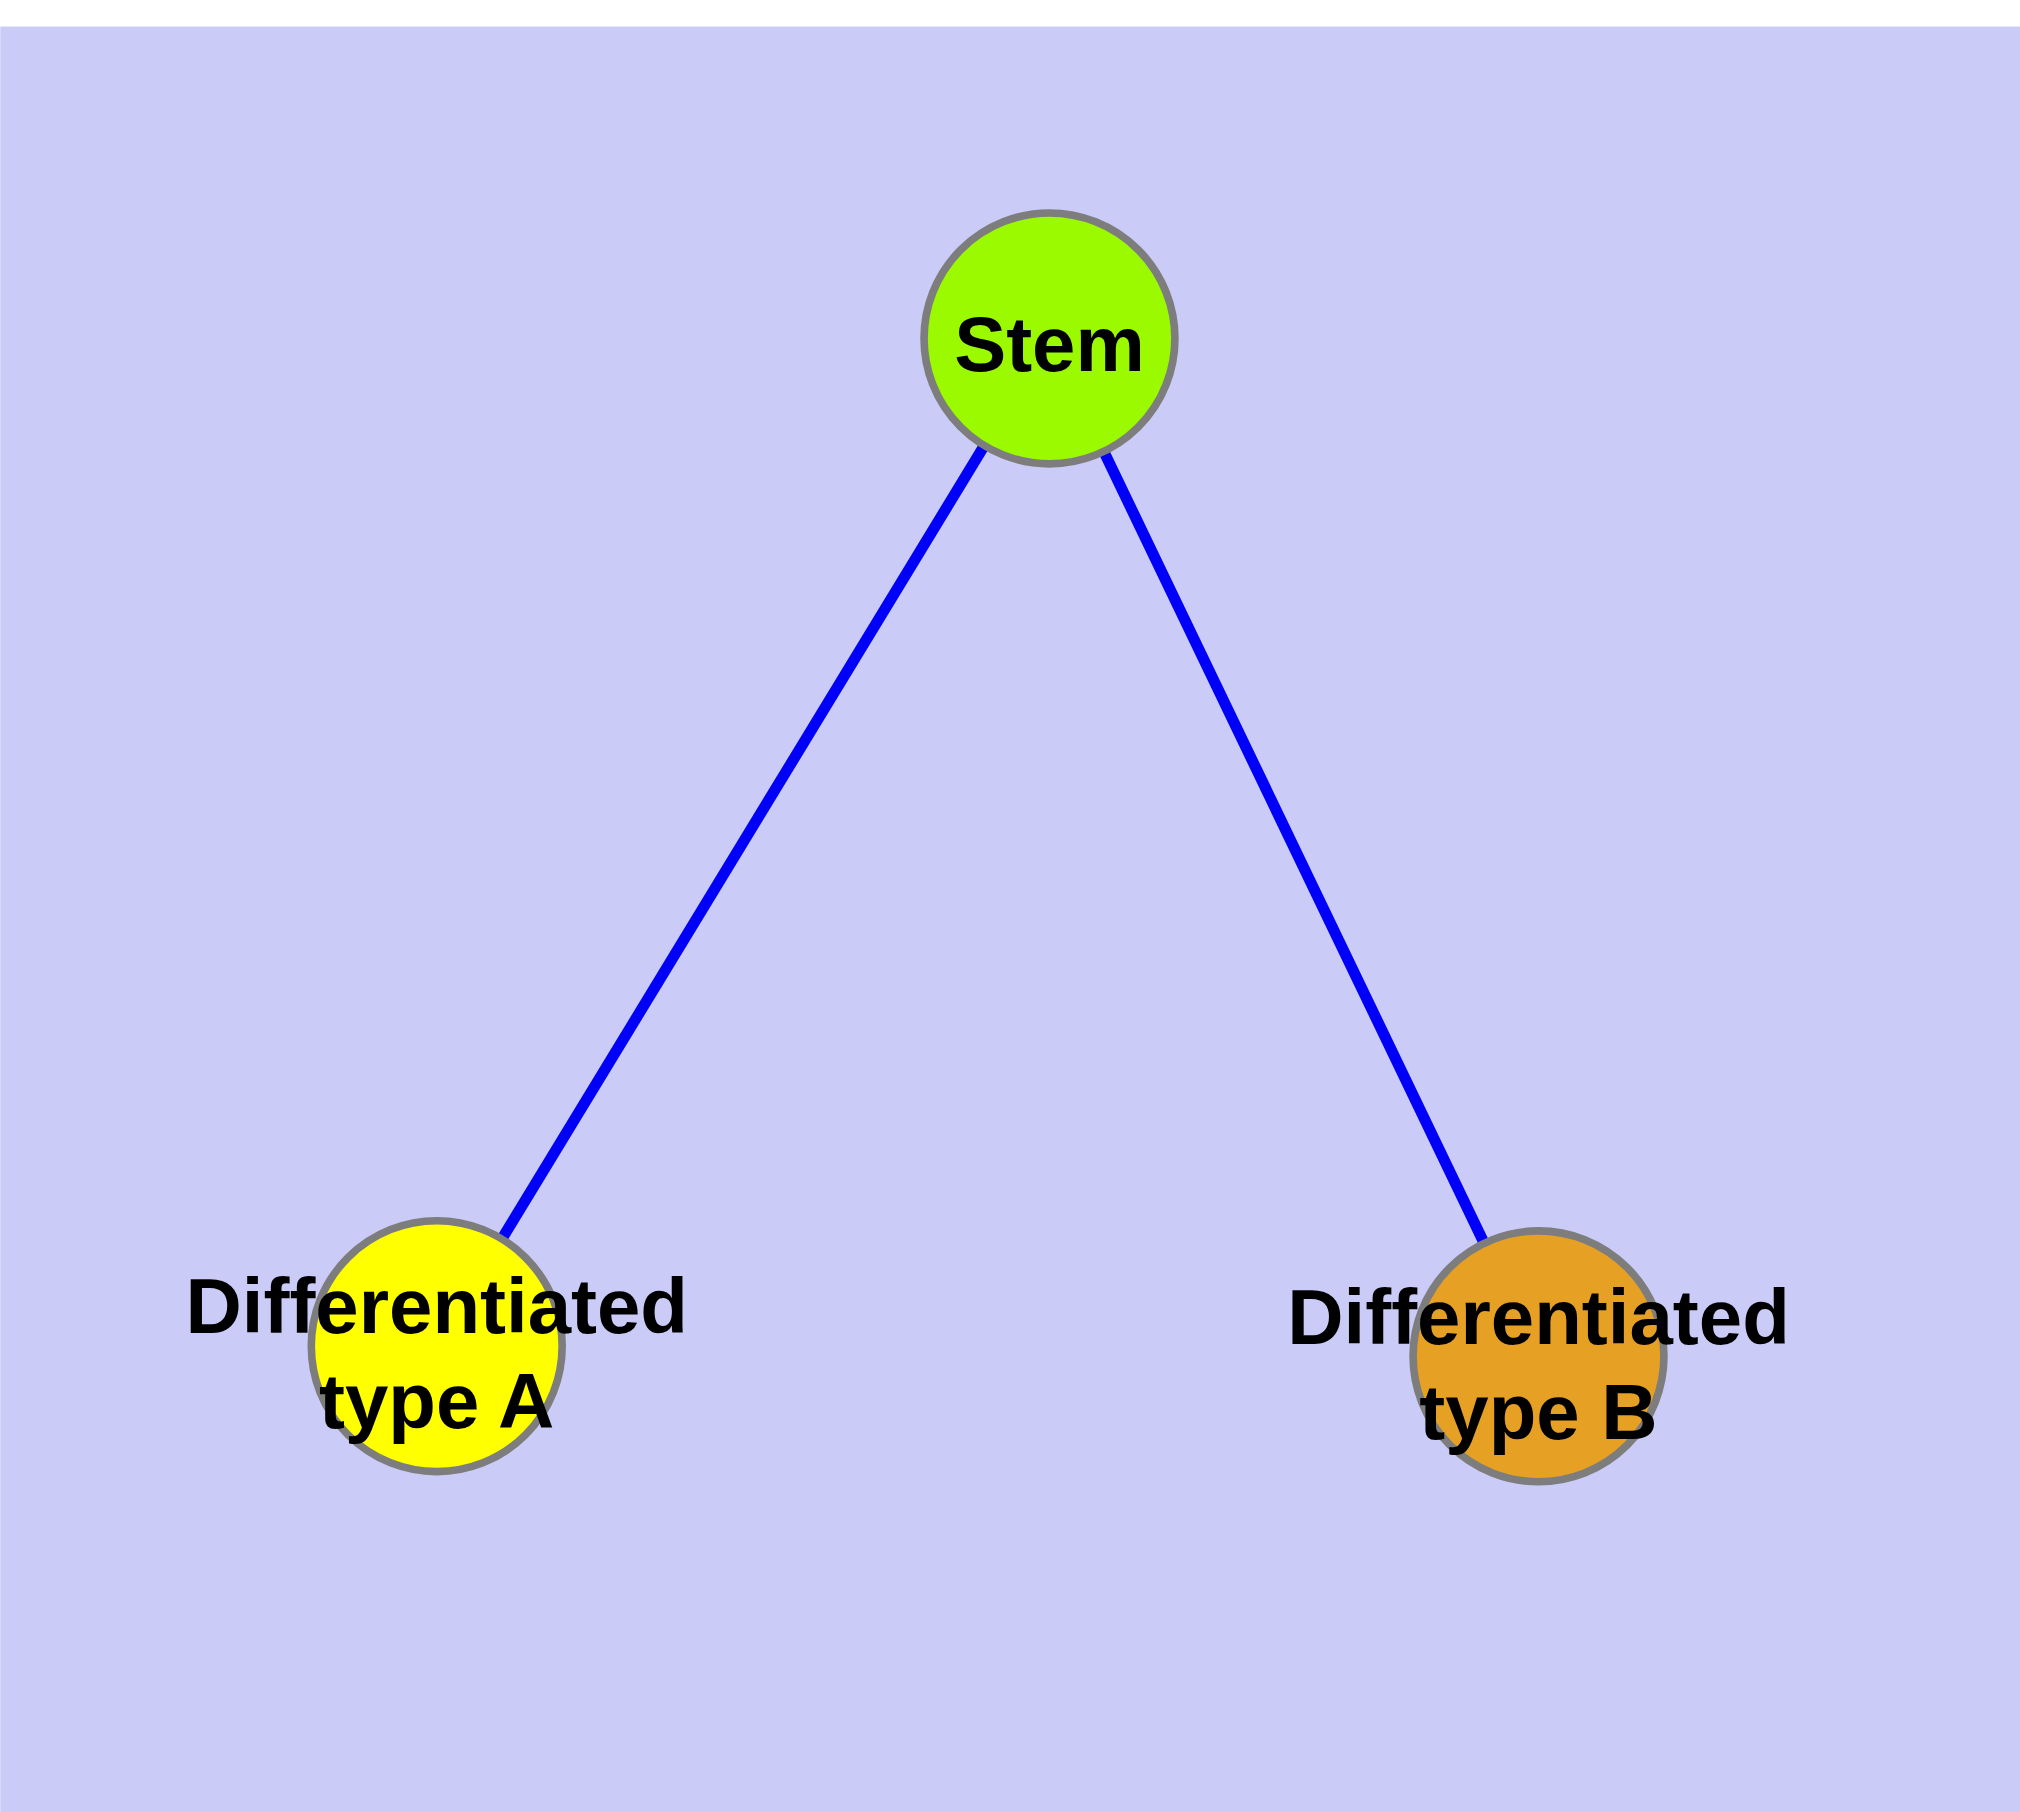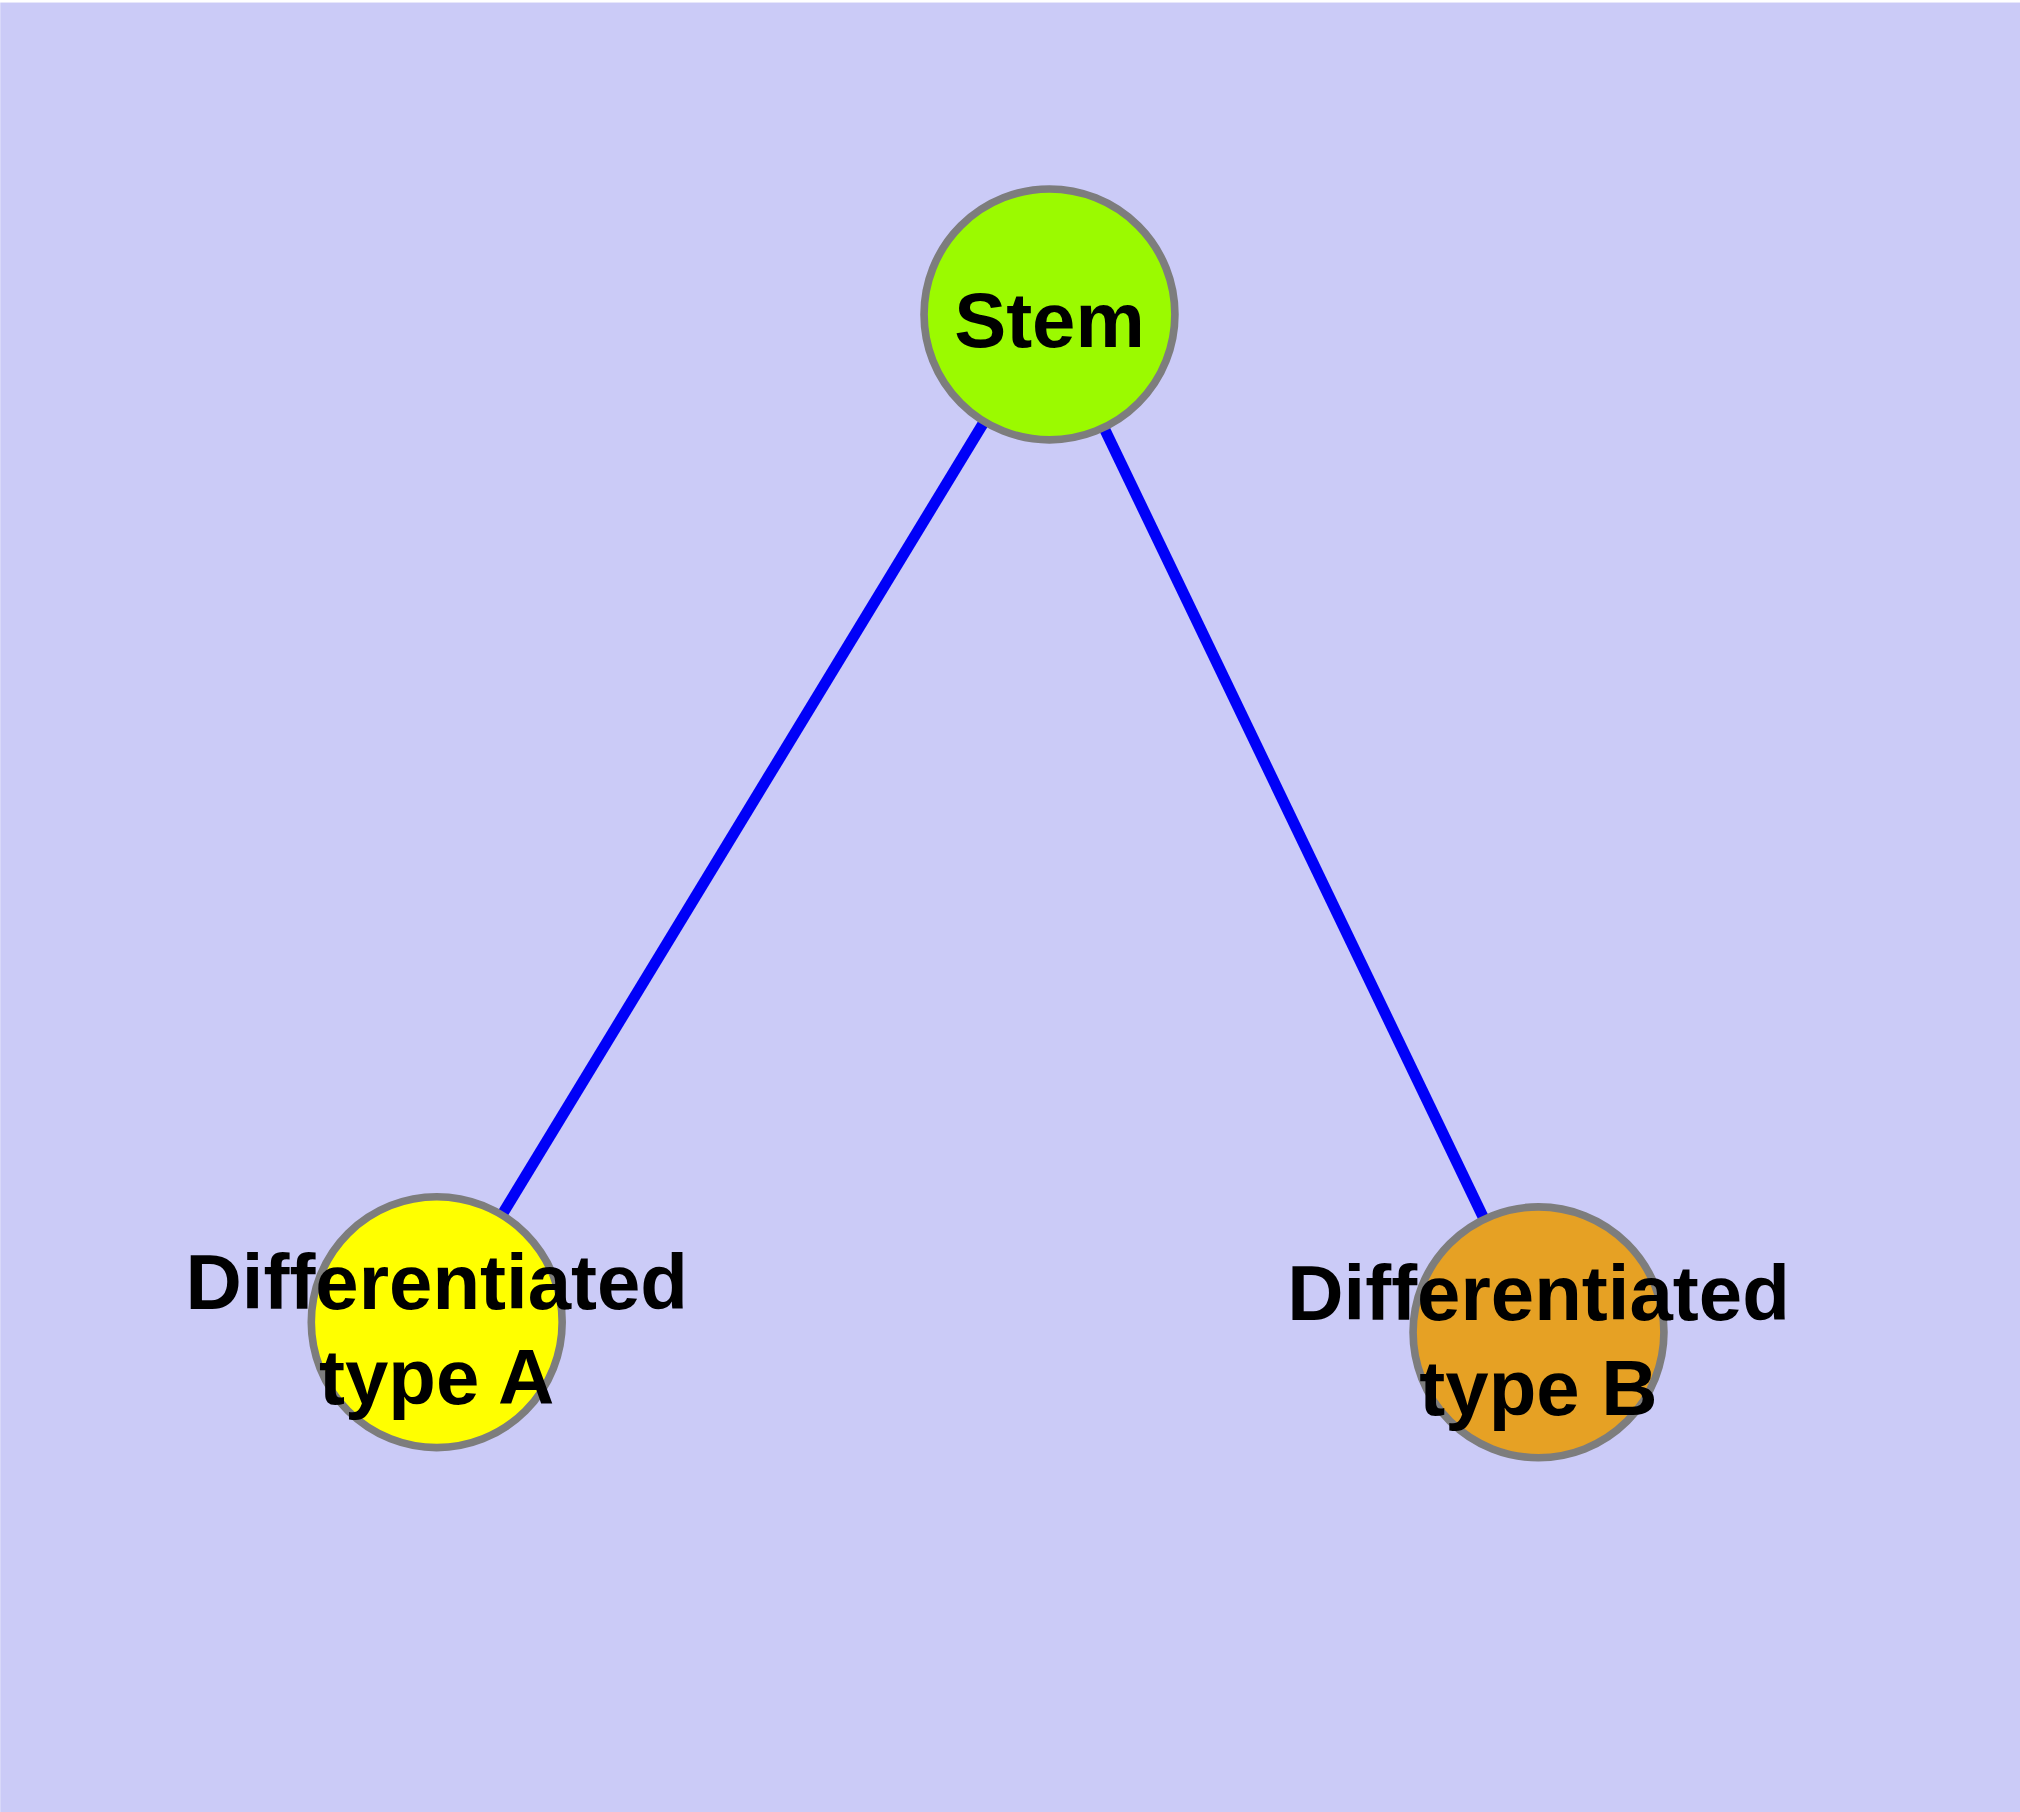--- a/index.html
+++ b/index.html
@@ -7,20 +7,21 @@
     padding: 0;
     width: 2021px;
     height: 1812px;
     background: #ffffff;
     overflow: hidden;
   }
   #diagram-root {
     position: relative;
     width: 2021px;
     height: 1484px;
+    margin-top: 24px;
   }
   svg {
     display: block;
     font-family: "Liberation Sans", sans-serif;
   }
   .node-label-line {
     font-weight: bold;
     font-family: "Liberation Sans", sans-serif;
   }
 </style>

